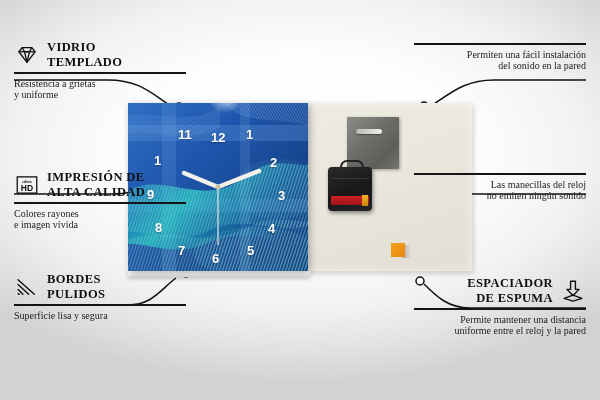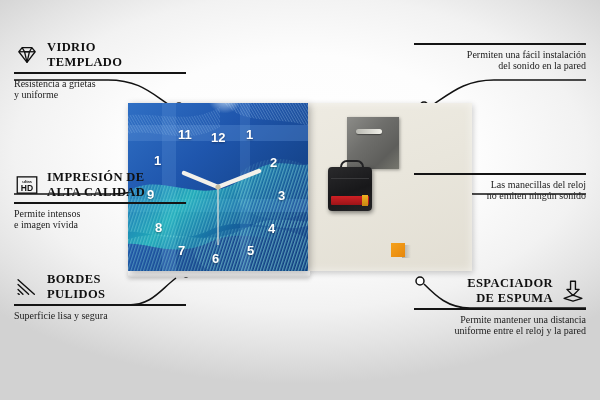--- a/index.html
+++ b/index.html
@@ -204,21 +204,21 @@
         <rect x="4" y="6" width="24" height="20" fill="none" stroke="#101010" stroke-width="1.6"></rect>
         <text x="16" y="14" font-family="Liberation Sans, sans-serif" font-size="5.4" font-weight="bold" text-anchor="middle" fill="#101010">ultra</text>
         <text x="16" y="23.5" font-family="Liberation Sans, sans-serif" font-size="10.5" font-weight="bold" text-anchor="middle" fill="#101010">HD</text>
       </svg>
       <div>
         <div class="title">IMPRESIÓN DE</div>
         <div class="title">ALTA CALIDAD</div>
       </div>
     </div>
     <div class="rule"></div>
-    <div class="desc">Permite intensos</div>
+    <div class="desc">Colores rayones</div>
     <div class="desc">e imagen vívida</div>
   </div>
 
   <div class="feat left" id="f-bordes">
     <div class="head">
       <svg class="ico" viewBox="0 0 32 32">
         <g stroke="#101010" stroke-width="1.7" stroke-linecap="round">
           <line x1="5" y1="7" x2="25" y2="25"></line>
           <line x1="5" y1="13" x2="18" y2="25"></line>
           <line x1="5" y1="19" x2="11" y2="25"></line>

